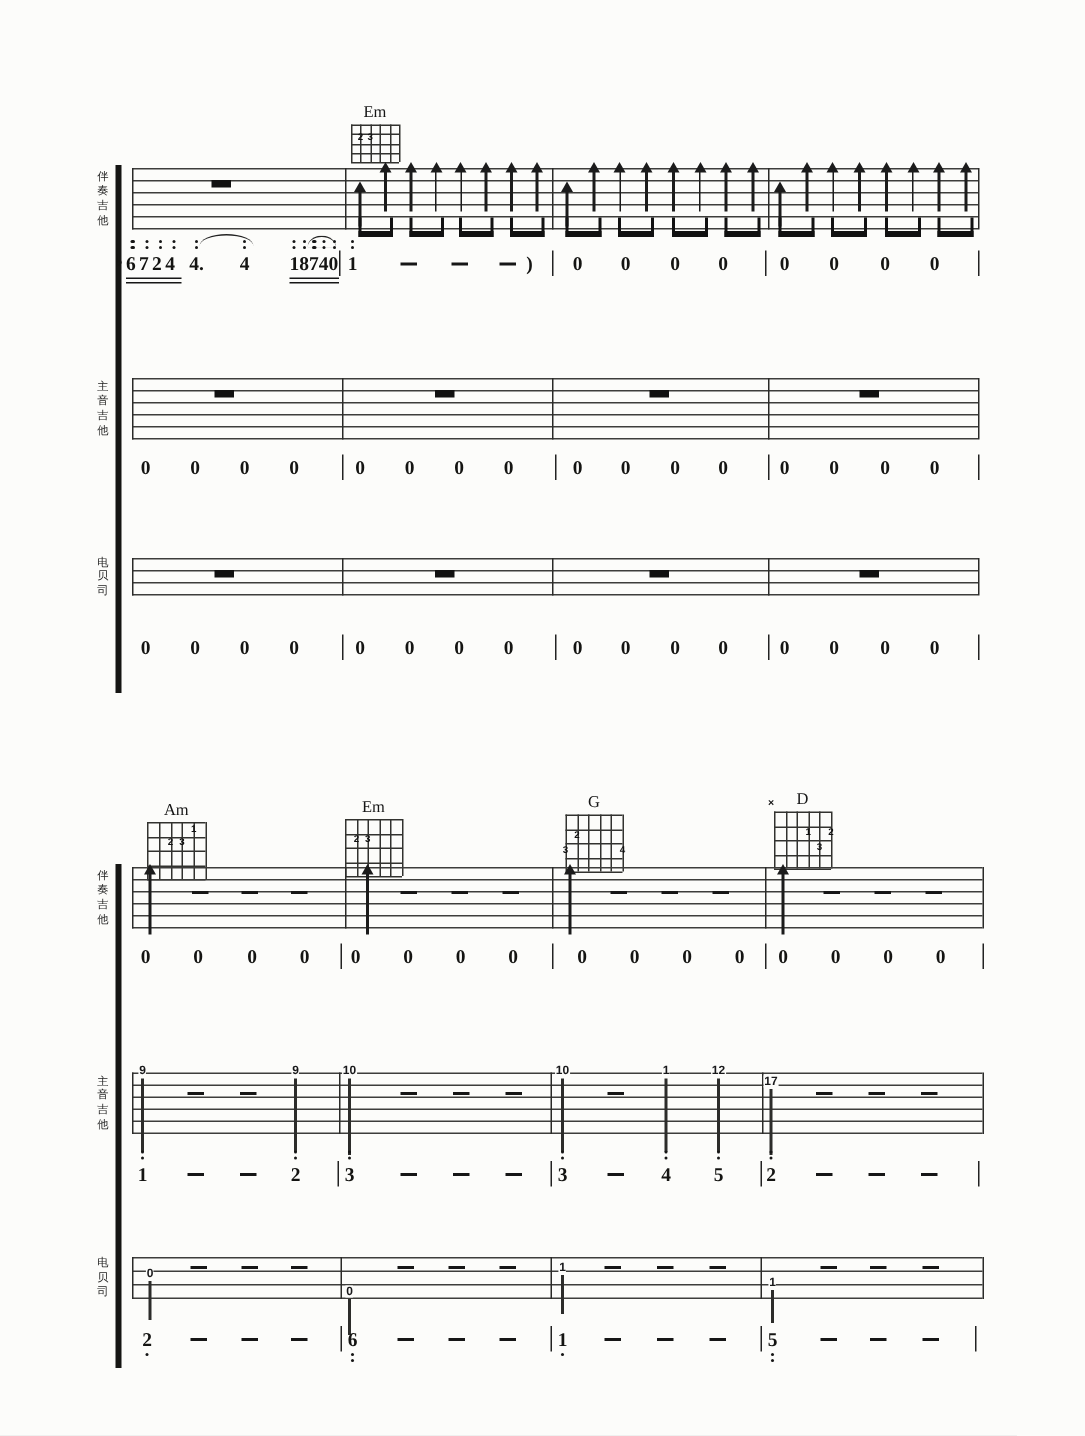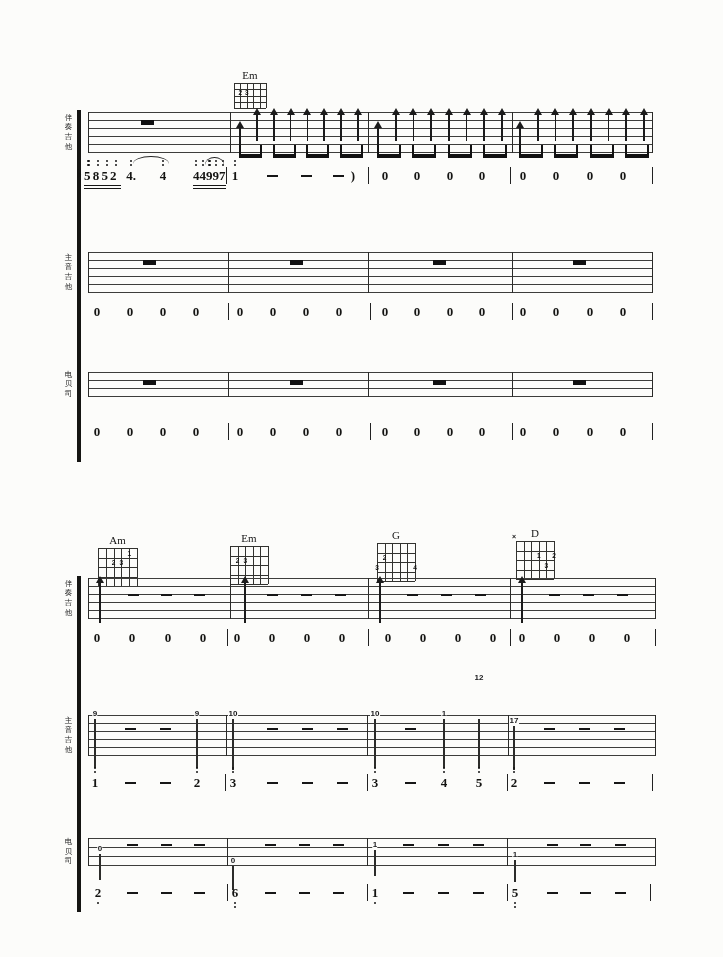--- a/index.html
+++ b/index.html
@@ -120,39 +120,39 @@
     <div class="beam" style="left: 519px; top: 145px; width: 19.7143px;"></div>
     <div class="beam" style="left: 554.429px; top: 145px; width: 19.7143px;"></div>
     <div class="beam" style="left: 589.857px; top: 145px; width: 19.7143px;"></div>
     <div class="beam" style="left: 625.286px; top: 145px; width: 19.7143px;"></div>
     <div class="bar" style="left: 226px; top: 167px; height: 17px;"></div>
     <div class="bar" style="left: 368px; top: 167px; height: 17px;"></div>
     <div class="bar" style="left: 510px; top: 167px; height: 17px;"></div>
     <div class="bar" style="left: 652px; top: 167px; height: 17px;"></div>
     <div class="slur" style="left: 133px; top: 156px; width: 36px;"></div>
     <div class="slur" style="left: 205px; top: 157px; width: 19px;"></div>
-    <div class="grp" style="left: 84px; top: 168px; letter-spacing: 2.2px;">5852</div>
+    <div class="grp" style="left: 84px; top: 168px; letter-spacing: 2.2px;">6724</div>
     <div class="flat" style="left: 77px; top: 168px;">♭</div>
     <div class="dot" style="left: 87.4px; top: 160px;"></div>
     <div class="dot" style="left: 87.4px; top: 164px;"></div>
     <div class="dot" style="left: 96.6px; top: 160px;"></div>
     <div class="dot" style="left: 96.6px; top: 164px;"></div>
     <div class="dot" style="left: 105.8px; top: 160px;"></div>
     <div class="dot" style="left: 105.8px; top: 164px;"></div>
     <div class="dot" style="left: 115px; top: 160px;"></div>
     <div class="dot" style="left: 115px; top: 164px;"></div>
     <div class="ln" style="left: 84px; top: 185px; width: 36.8px; height: 1.2px; background: rgb(22, 22, 22);"></div>
     <div class="ln" style="left: 84px; top: 188px; width: 36.8px; height: 1.2px; background: rgb(22, 22, 22);"></div>
     <div class="num" style="left: 131px; top: 168px;">4.</div>
     <div class="dot" style="left: 129.8px; top: 160px;"></div>
     <div class="dot" style="left: 129.8px; top: 164px;"></div>
     <div class="num" style="left: 163px; top: 168px;">4</div>
     <div class="dot" style="left: 161.8px; top: 160px;"></div>
     <div class="dot" style="left: 161.8px; top: 164px;"></div>
-    <div class="grp" style="left: 193px; top: 168px; letter-spacing: 0px;">44997</div>
+    <div class="grp" style="left: 193px; top: 168px; letter-spacing: 0px;">18740</div>
     <div class="dot" style="left: 195.1px; top: 160px;"></div>
     <div class="dot" style="left: 195.1px; top: 164px;"></div>
     <div class="dot" style="left: 201.7px; top: 160px;"></div>
     <div class="dot" style="left: 201.7px; top: 164px;"></div>
     <div class="dot" style="left: 208.3px; top: 160px;"></div>
     <div class="dot" style="left: 208.3px; top: 164px;"></div>
     <div class="dot" style="left: 214.9px; top: 160px;"></div>
     <div class="dot" style="left: 214.9px; top: 164px;"></div>
     <div class="dot" style="left: 221.5px; top: 160px;"></div>
     <div class="dot" style="left: 221.5px; top: 164px;"></div>
@@ -391,21 +391,21 @@
     <div class="tabnum" style="left: 95px; top: 714px;">9</div>
     <div class="stem" style="left: 94.4px; top: 719px; height: 49px;"></div>
     <div class="tabnum" style="left: 197px; top: 714px;">9</div>
     <div class="stem" style="left: 196.4px; top: 719px; height: 49px;"></div>
     <div class="tabnum" style="left: 233px; top: 714px;">10</div>
     <div class="stem" style="left: 232.4px; top: 719px; height: 51px;"></div>
     <div class="tabnum" style="left: 375px; top: 714px;">10</div>
     <div class="stem" style="left: 374.4px; top: 719px; height: 49px;"></div>
     <div class="tabnum" style="left: 444px; top: 714px;">1</div>
     <div class="stem" style="left: 443.4px; top: 719px; height: 49px;"></div>
-    <div class="tabnum" style="left: 479px; top: 678px;">12</div>
+    <div class="tabnum" style="left: 479px; top: 714px;">12</div>
     <div class="stem" style="left: 478.4px; top: 719px; height: 49px;"></div>
     <div class="tabnum" style="left: 514px; top: 721px;">17</div>
     <div class="stem" style="left: 513.4px; top: 726px; height: 44px;"></div>
     <div class="bar" style="left: 225px; top: 774px; height: 17px;"></div>
     <div class="bar" style="left: 367px; top: 774px; height: 17px;"></div>
     <div class="bar" style="left: 507px; top: 774px; height: 17px;"></div>
     <div class="bar" style="left: 652px; top: 774px; height: 17px;"></div>
     <div class="num" style="left: 95px; top: 775px;">1</div>
     <div class="dot" style="left: 93.8px; top: 767px;"></div>
     <div class="dot" style="left: 93.8px; top: 771px;"></div>

